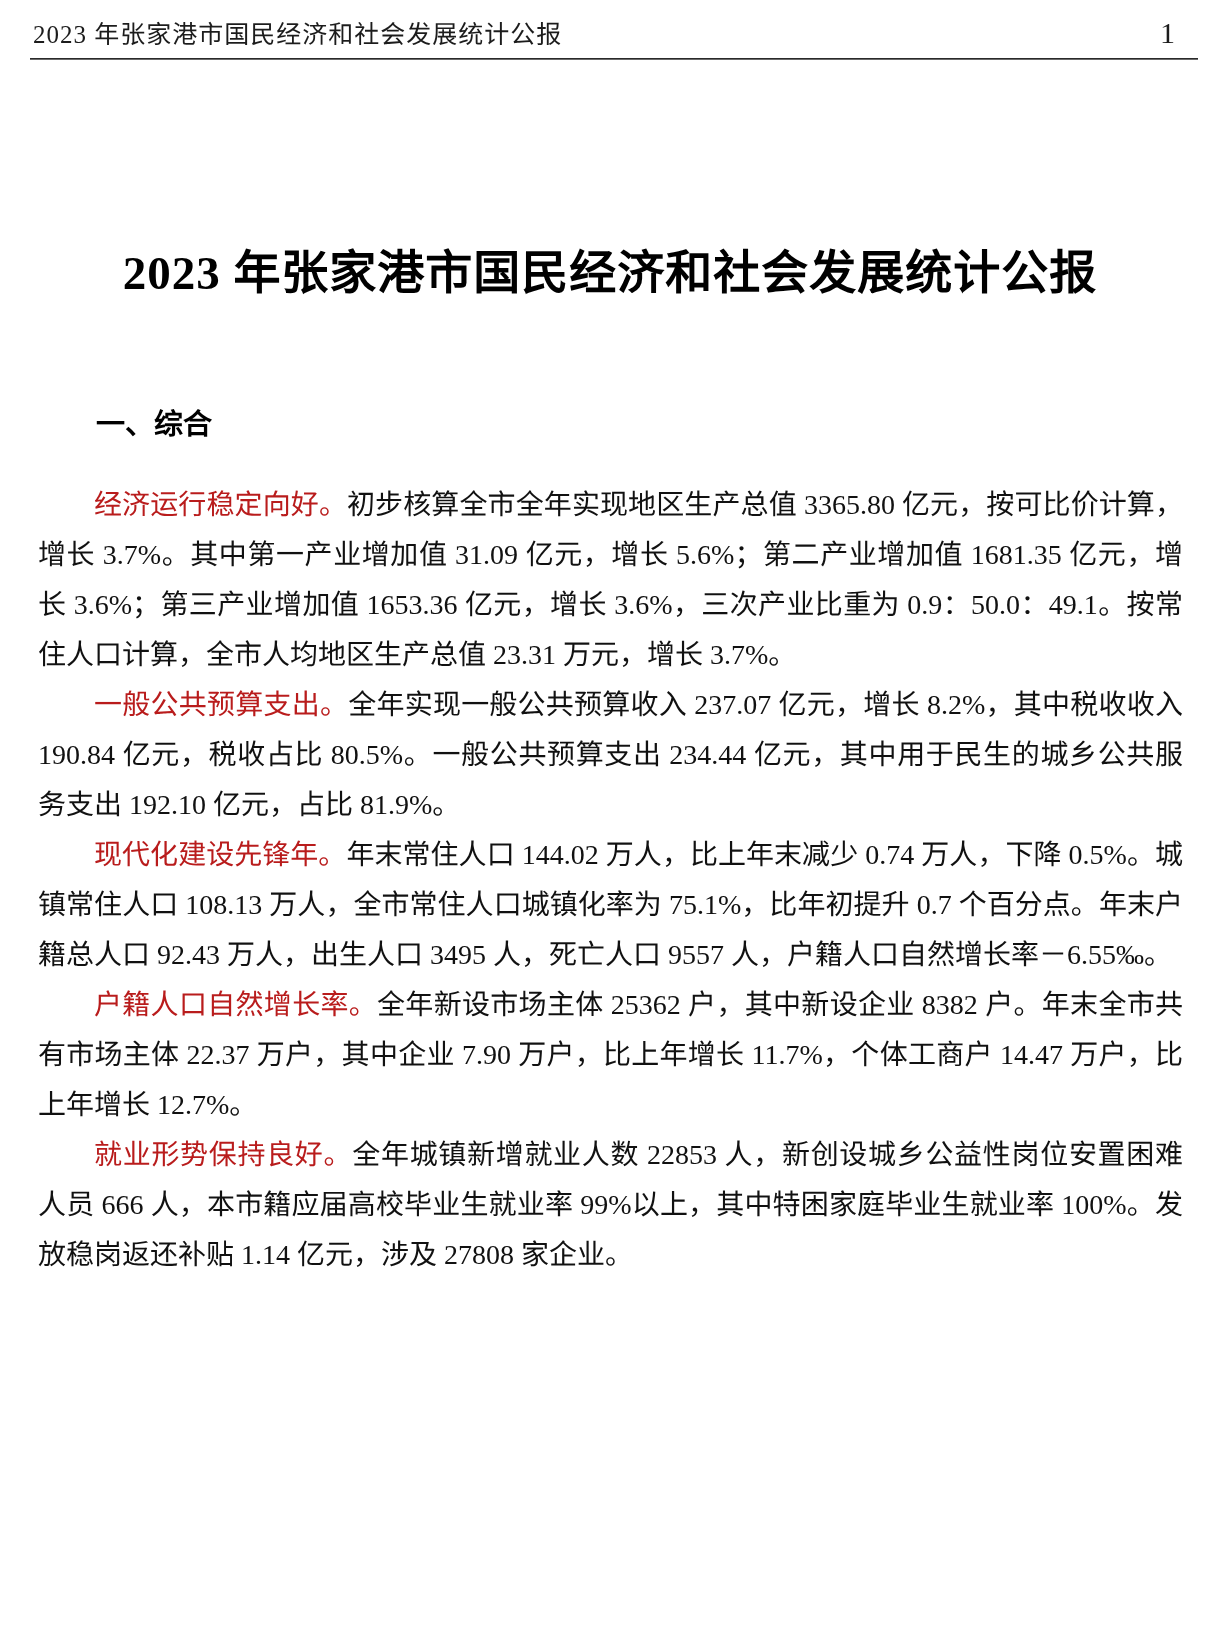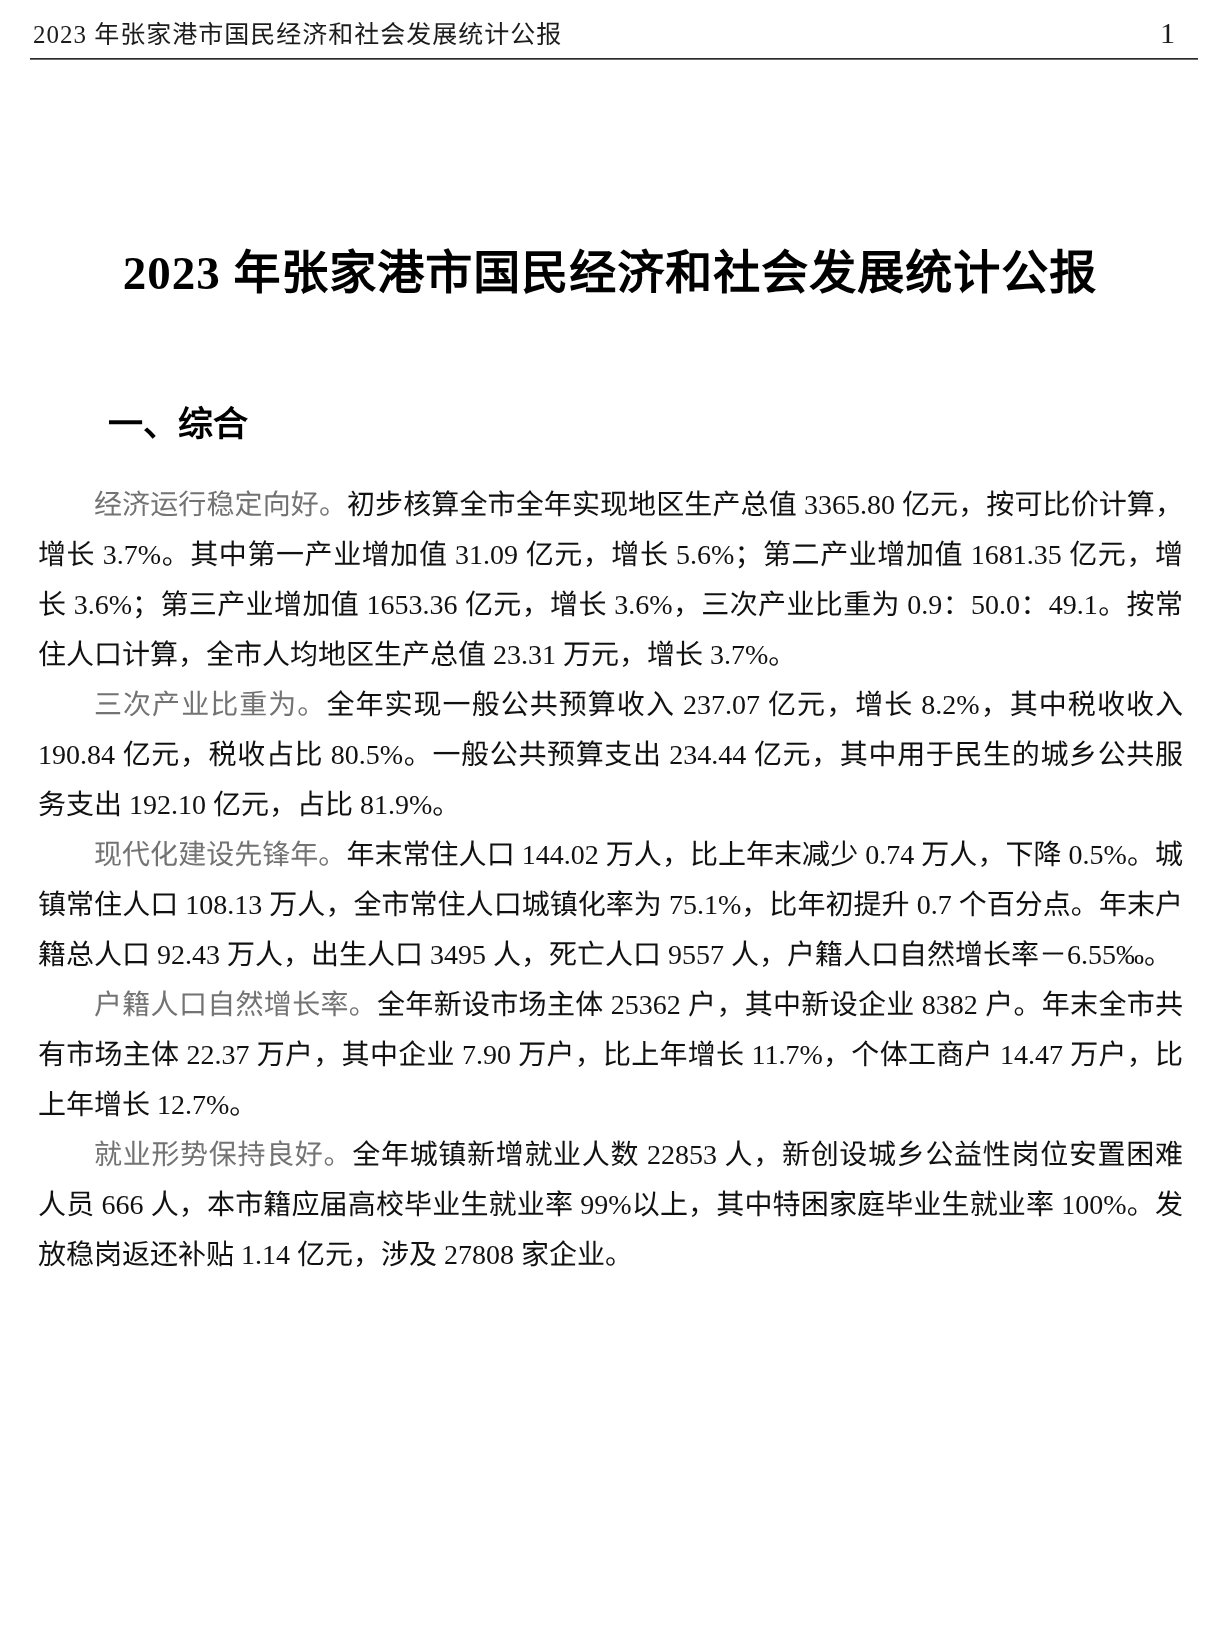--- a/index.html
+++ b/index.html
@@ -58,25 +58,25 @@
     font-size: 28px;
     line-height: 50px;
     text-align: justify;
   }
   .body-para {
     text-indent: 2em;
     margin: 0;
     color: #111111;
   }
   .para-lead {
-    color: #737373;
+    color: #b91c1c;
   }
   .section-heading {
     font-family: "Liberation Sans", "DejaVu Sans", sans-serif;
-    font-size: 35px;
+    font-size: 29px;
     font-weight: bold;
     color: #000000;
     text-indent: 2em;
     margin: 36px 0 40px 0;
     line-height: 32px;
   }
 </style>
 </head>
 <body>
 
@@ -90,21 +90,21 @@
 
   <h1 class="doc-title">2023 年张家港市国民经济和社会发展统计公报</h1>
 
   <div class="content">
 
 
     <h2 class="section-heading">一、综合</h2>
 
     <p class="body-para"><span class="para-lead">经济运行稳定向好。</span><span>初步核算全市全年实现地区生产总值 3365.80 亿元，按可比价计算，增长 3.7%。其中第一产业增加值 31.09 亿元，增长 5.6%；第二产业增加值 1681.35 亿元，增长 3.6%；第三产业增加值 1653.36 亿元，增长 3.6%，三次产业比重为 0.9：50.0：49.1。按常住人口计算，全市人均地区生产总值 23.31 万元，增长 3.7%。</span></p>
 
-    <p class="body-para"><span class="para-lead">三次产业比重为。</span><span>全年实现一般公共预算收入 237.07 亿元，增长 8.2%，其中税收收入 190.84 亿元，税收占比 80.5%。一般公共预算支出 234.44 亿元，其中用于民生的城乡公共服务支出 192.10 亿元，占比 81.9%。</span></p>
+    <p class="body-para"><span class="para-lead">一般公共预算支出。</span><span>全年实现一般公共预算收入 237.07 亿元，增长 8.2%，其中税收收入 190.84 亿元，税收占比 80.5%。一般公共预算支出 234.44 亿元，其中用于民生的城乡公共服务支出 192.10 亿元，占比 81.9%。</span></p>
 
     <p class="body-para"><span class="para-lead">现代化建设先锋年。</span><span>年末常住人口 144.02 万人，比上年末减少 0.74 万人，下降 0.5%。城镇常住人口 108.13 万人，全市常住人口城镇化率为 75.1%，比年初提升 0.7 个百分点。年末户籍总人口 92.43 万人，出生人口 3495 人，死亡人口 9557 人，户籍人口自然增长率－6.55‰。</span></p>
 
     <p class="body-para"><span class="para-lead">户籍人口自然增长率。</span><span>全年新设市场主体 25362 户，其中新设企业 8382 户。年末全市共有市场主体 22.37 万户，其中企业 7.90 万户，比上年增长 11.7%，个体工商户 14.47 万户，比上年增长 12.7%。</span></p>
 
     <p class="body-para"><span class="para-lead">就业形势保持良好。</span><span>全年城镇新增就业人数 22853 人，新创设城乡公益性岗位安置困难人员 666 人，本市籍应届高校毕业生就业率 99%以上，其中特困家庭毕业生就业率 100%。发放稳岗返还补贴 1.14 亿元，涉及 27808 家企业。</span></p>
 
   </div>
 
 </div>

